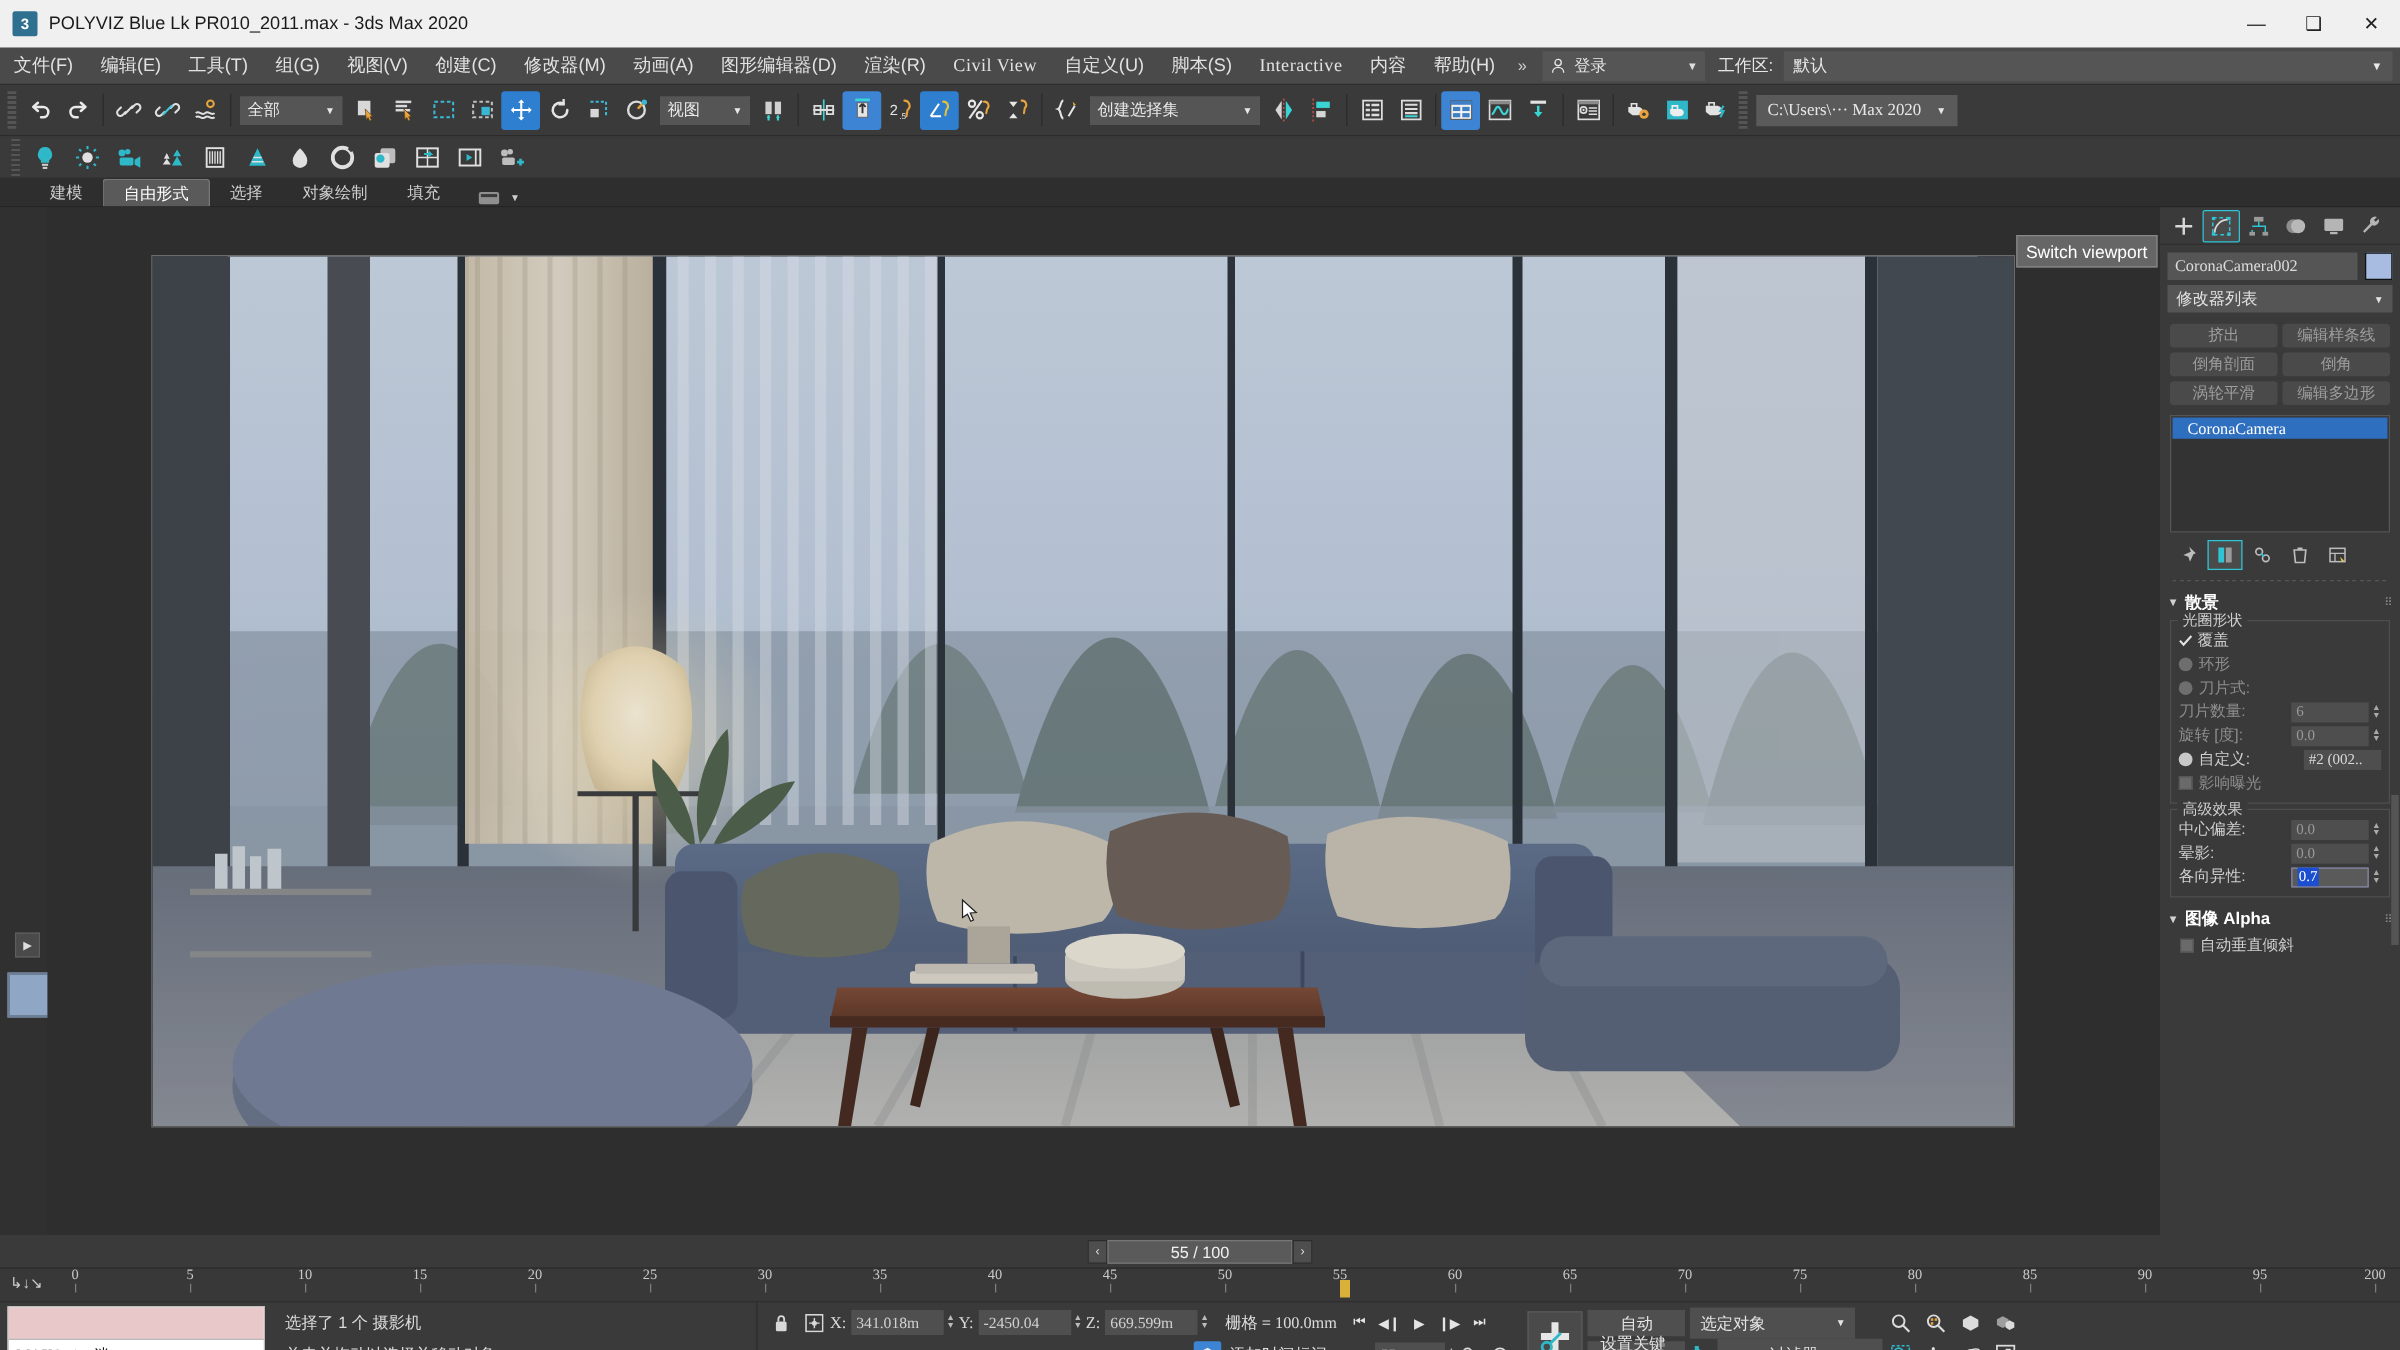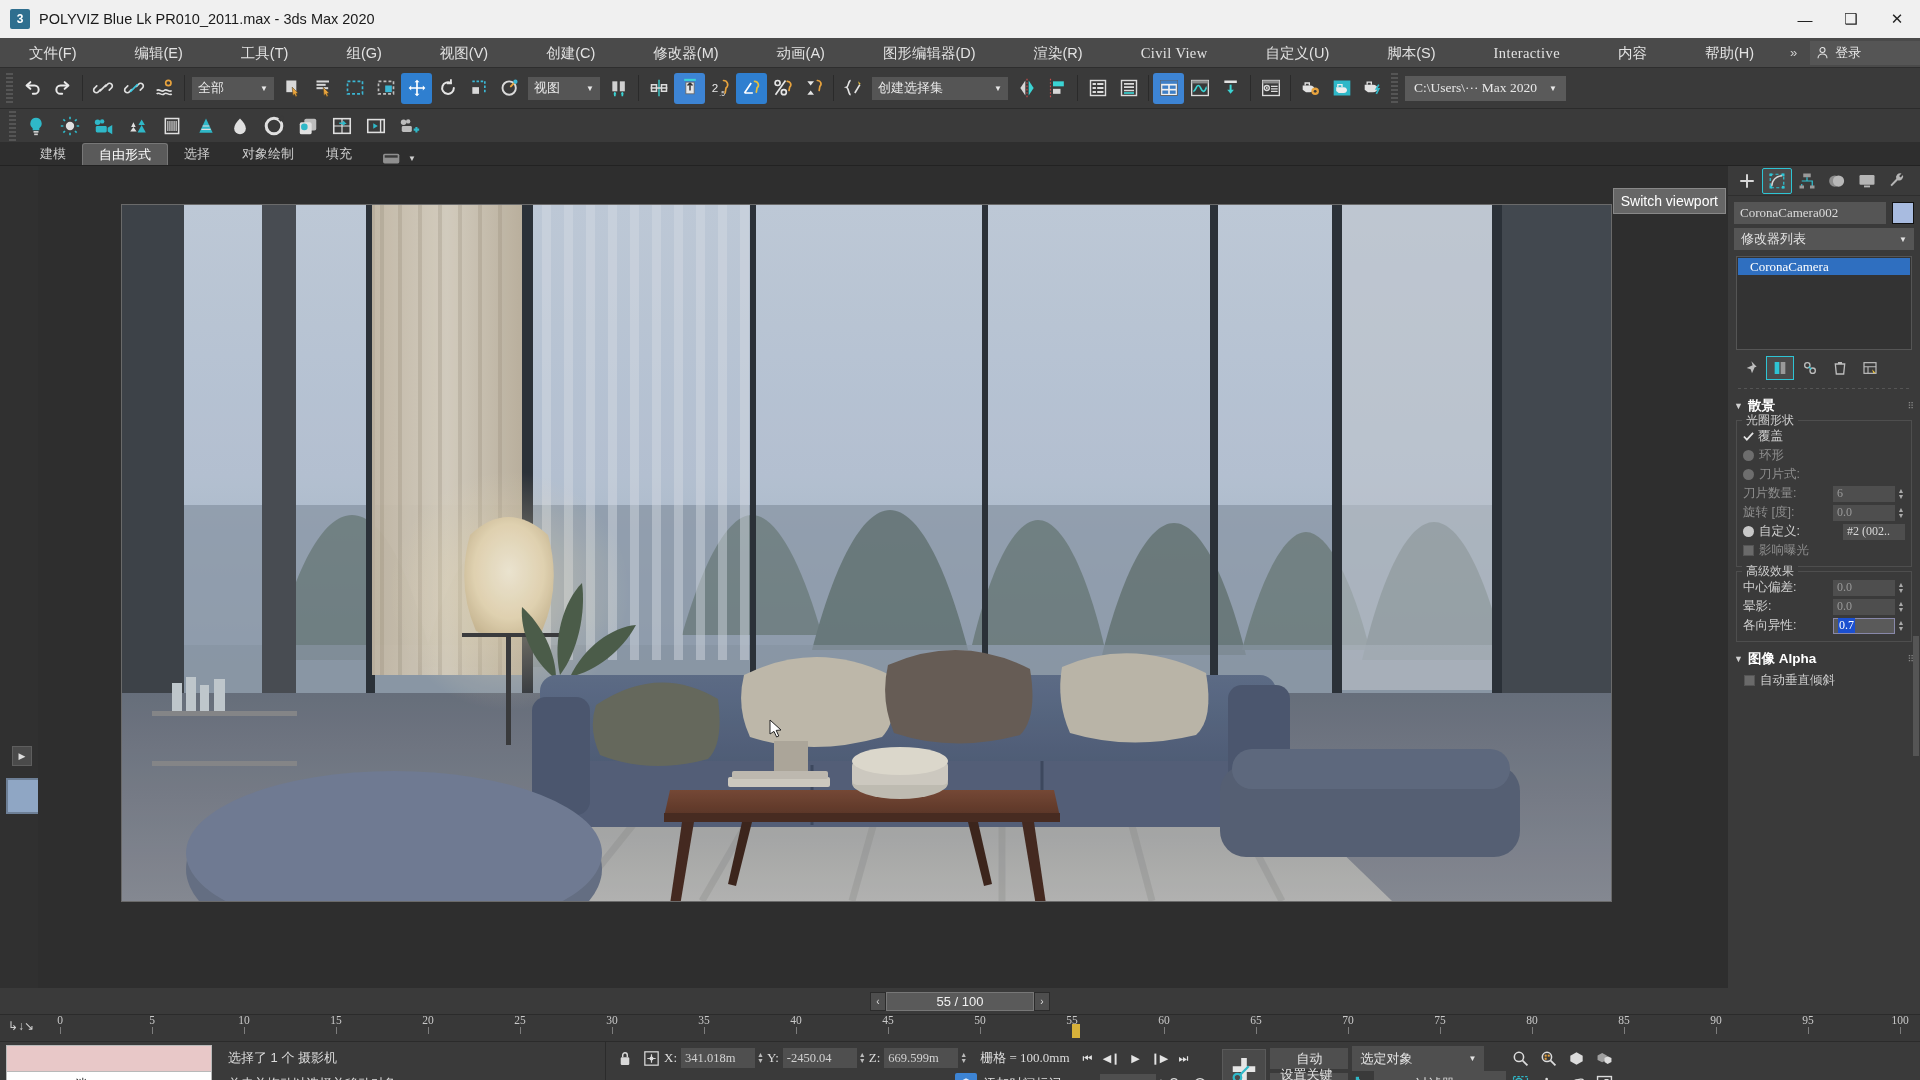--- a/index.html
+++ b/index.html
@@ -12,21 +12,21 @@
      background:#2f6f8f; border-radius:2px; color:#fff; font-size:12px; font-weight:bold;
      display:flex;align-items:center;justify-content:center; }
   #titlebar .ttl { font-size:14.5px; color:#1a1a1a; }
   #winbtns { position:absolute; right:0; top:0; height:38px; display:flex; }
   #winbtns div { width:46px; height:38px; display:flex; align-items:center; justify-content:center;
      font-size:15px; color:#222; }
 
   
   #menubar { height:30px; background:#4a4a4a; display:flex; align-items:center;
      border-bottom:1px solid #2e2e2e; }
-  .mi { color:#e2e2e2; font-size:14.5px; padding:0 29px; height:30px; line-height:30px;
+  .mi { color:#e2e2e2; font-size:14.5px; padding:0 11px; height:30px; line-height:30px;
         white-space:nowrap; }
   .mi.lat { font-family:"Liberation Serif", serif; letter-spacing:.4px; }
   #menu-overflow { color:#cfcfcf; font-size:13px; padding:0 7px; }
   #login-box { display:flex; align-items:center; background:#555; height:24px;
      margin-left:6px; padding:0 6px; min-width:130px; }
   #login-box .lb { font-size:13px; color:#e6e6e6; margin-left:6px; }
   #login-box .ar { margin-left:auto; font-size:9px; color:#ddd; }
   #ws-box { display:flex; align-items:center; height:24px; margin-left:10px; margin-right:6px;
      flex:1; }
   #ws-lbl { font-size:13.5px; color:#e6e6e6; padding-right:8px;}
@@ -872,20 +872,28 @@
     <div id="cp-name-row">
       <div id="cp-name">CoronaCamera002</div>
       <div id="cp-color"></div>
     </div>
 
     <div id="cp-modlist">
       <span>修改器列表</span>
       <span class="ar">▼</span>
     </div>
 
+    <div id="cp-modbtns">
+      <div class="mbtn">挤出</div>
+      <div class="mbtn">编辑样条线</div>
+      <div class="mbtn">倒角剖面</div>
+      <div class="mbtn">倒角</div>
+      <div class="mbtn">涡轮平滑</div>
+      <div class="mbtn">编辑多边形</div>
+    </div>
 
     <div id="cp-stack">
       <div class="stk-item">CoronaCamera</div>
     </div>
 
     <div id="cp-stackbtns">
       <div class="sbn">
           <svg width="16" height="16" viewBox="0 0 24 24">
             <path d="M14 2l8 8-3 1-4 9-2-6-7 7 7-7-6-2 9-4z" fill="#bdbdbd"></path>
           </svg>
@@ -1043,21 +1051,21 @@
       <div class="tlbl" style="left: 75%;">75</div>
       <div class="tick" style="left: 80%;"></div>
       <div class="tlbl" style="left: 80%;">80</div>
       <div class="tick" style="left: 85%;"></div>
       <div class="tlbl" style="left: 85%;">85</div>
       <div class="tick" style="left: 90%;"></div>
       <div class="tlbl" style="left: 90%;">90</div>
       <div class="tick" style="left: 95%;"></div>
       <div class="tlbl" style="left: 95%;">95</div>
       <div class="tick" style="left: 100%;"></div>
-      <div class="tlbl" style="left: 100%;">100</div>
+      <div class="tlbl" style="left: 100%;">200</div>
       <div id="ruler-cursor" style="left: 55%;"></div>
     </div>
 </div>
 
 <div id="statusbar">
   <div id="sb-script">
     <div class="sw"></div>
     <div class="lbl">MAXScript 迷</div>
   </div>
 

